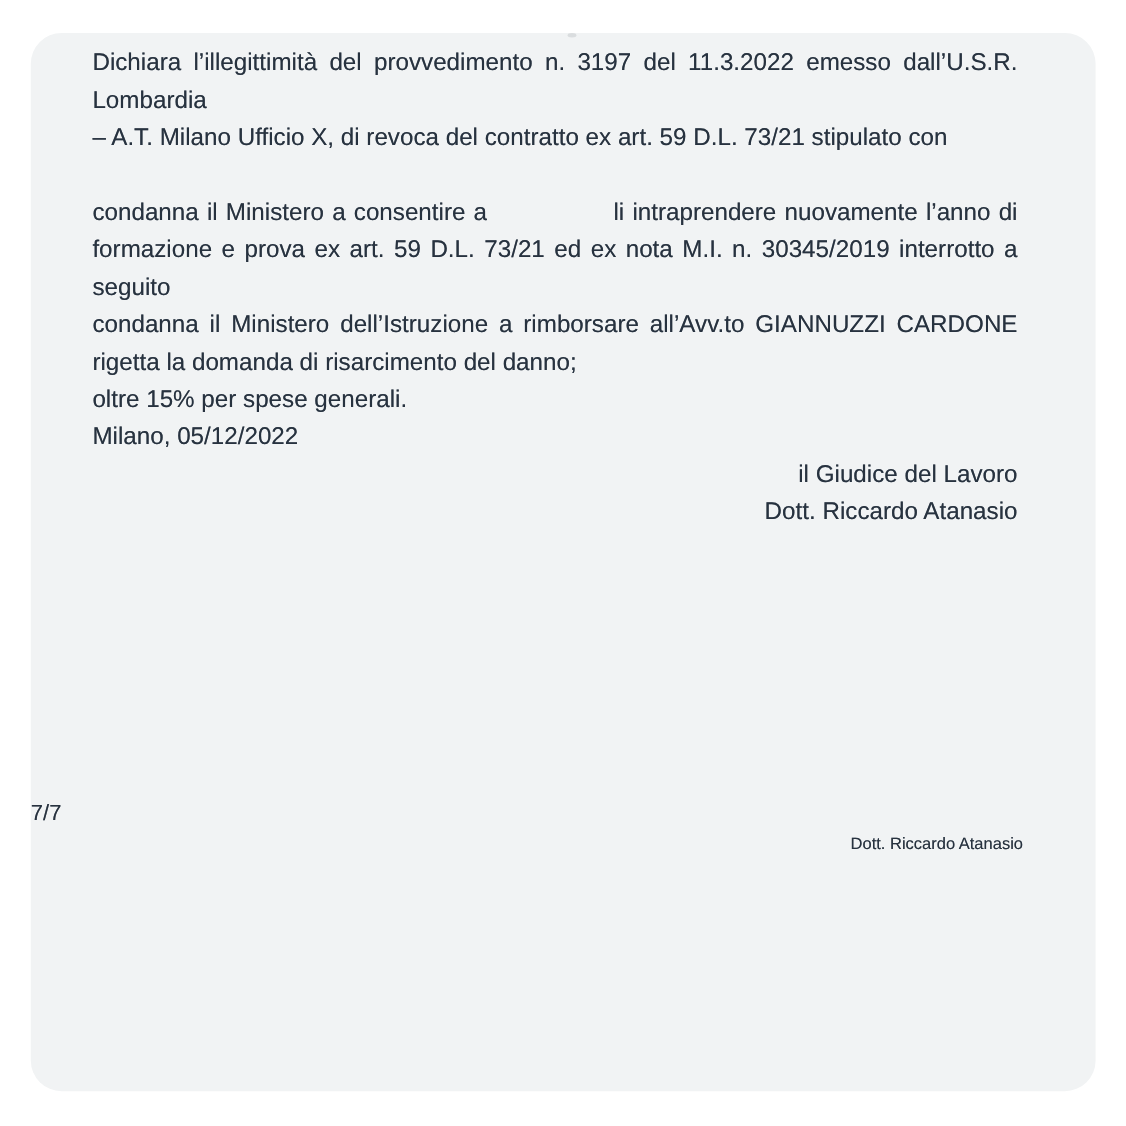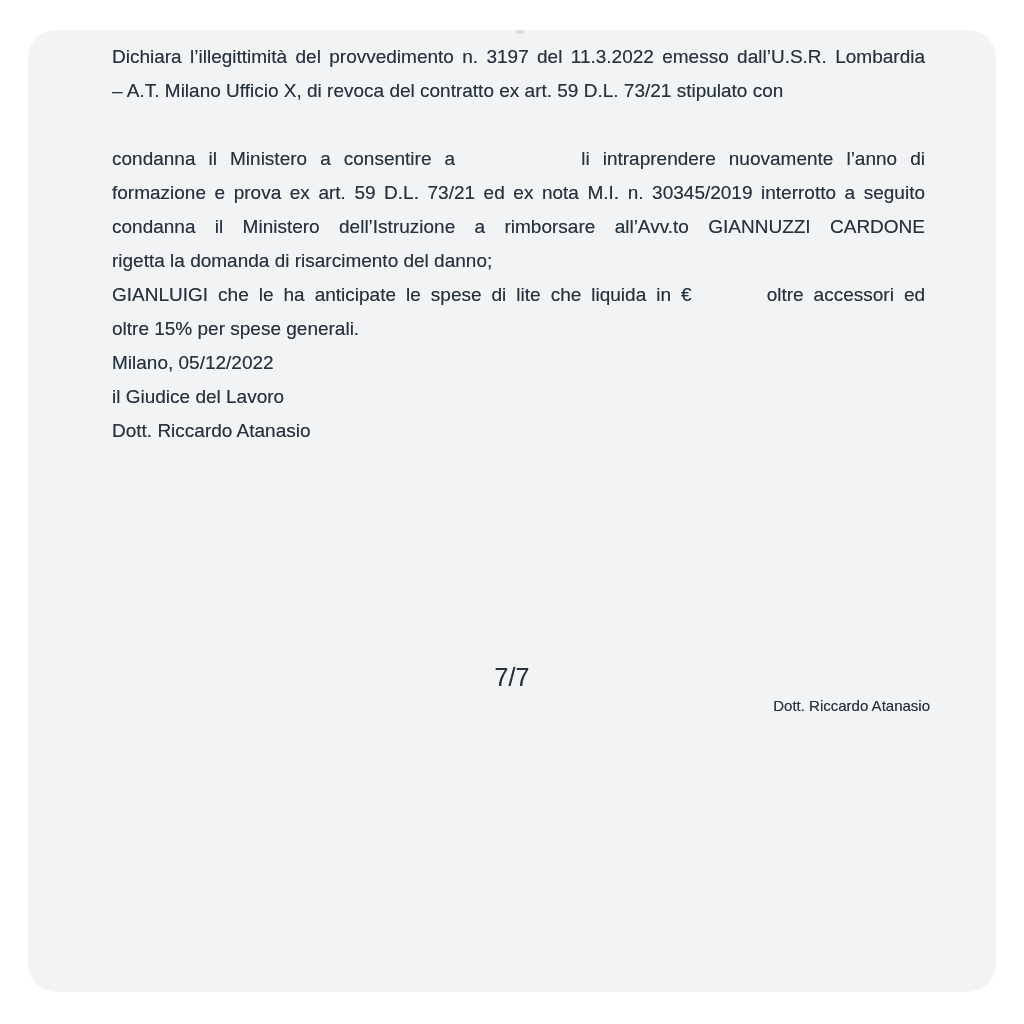--- a/index.html
+++ b/index.html
@@ -25,37 +25,37 @@
   .speck {
     position: absolute;
     left: 488px;
     top: 0px;
     width: 8px;
     height: 4px;
     background: #dadddf;
     border-radius: 50%;
   }
   .body-text {
-    padding: 10px 71px 0 84px;
-    font-size: 19px;
+    padding: 10px 71px 0 56px;
+    font-size: 22px;
     line-height: 34px;
     text-shadow: 0 0 0.6px rgba(39,50,63,0.55);
   }
   .line { min-height: 34px; }
   .justify { text-align: justify; text-align-last: justify; }
   .gap { display: inline-block; height: 1px; vertical-align: baseline; }
   .gap-name { width: 100px; }
   .gap-amount { width: 55px; }
-  .center { text-align: left; }
+  .center { text-align: right; }
   .spacer { height: 212px; }
   .footer-page {
-    text-align: center;
-    font-size: 25px;
+    font-size: 20px;
     line-height: 34px;
     text-shadow: 0 0 0.6px rgba(39,50,63,0.55);
+    margin-top: 28px;
   }
   .footer-name {
     text-align: right;
     font-size: 15px;
     line-height: 24px;
     padding-right: 66px;
     text-shadow: 0 0 0.5px rgba(39,50,63,0.55);
   }
 </style>
 </head>
@@ -74,25 +74,20 @@
       <div class="line justify">
         <span>condanna il Ministero a consentire a</span>
         <span class="gap gap-name"></span>
         <span>li intraprendere nuovamente l’anno di</span>
       </div>
       <div class="line justify">formazione e prova ex art. 59 D.L. 73/21 ed ex nota M.I. n. 30345/2019 interrotto a seguito</div>
 
       <div class="line justify">condanna il Ministero dell’Istruzione a rimborsare all’Avv.to GIANNUZZI CARDONE</div>
 
       <div class="line">rigetta la domanda di risarcimento del danno;</div>
-      <div class="line justify">
-        <span>GIANLUIGI che le ha anticipate le spese di lite che liquida in €</span>
-        <span class="gap gap-amount"></span>
-        <span>oltre accessori ed</span>
-      </div>
       <div class="line">oltre 15% per spese generali.</div>
 
       <div class="line">Milano, 05/12/2022</div>
 
       <div class="line center">il Giudice del Lavoro</div>
       <div class="line center">Dott. Riccardo Atanasio</div>
     </div>
 
     <div class="spacer"></div>
 

